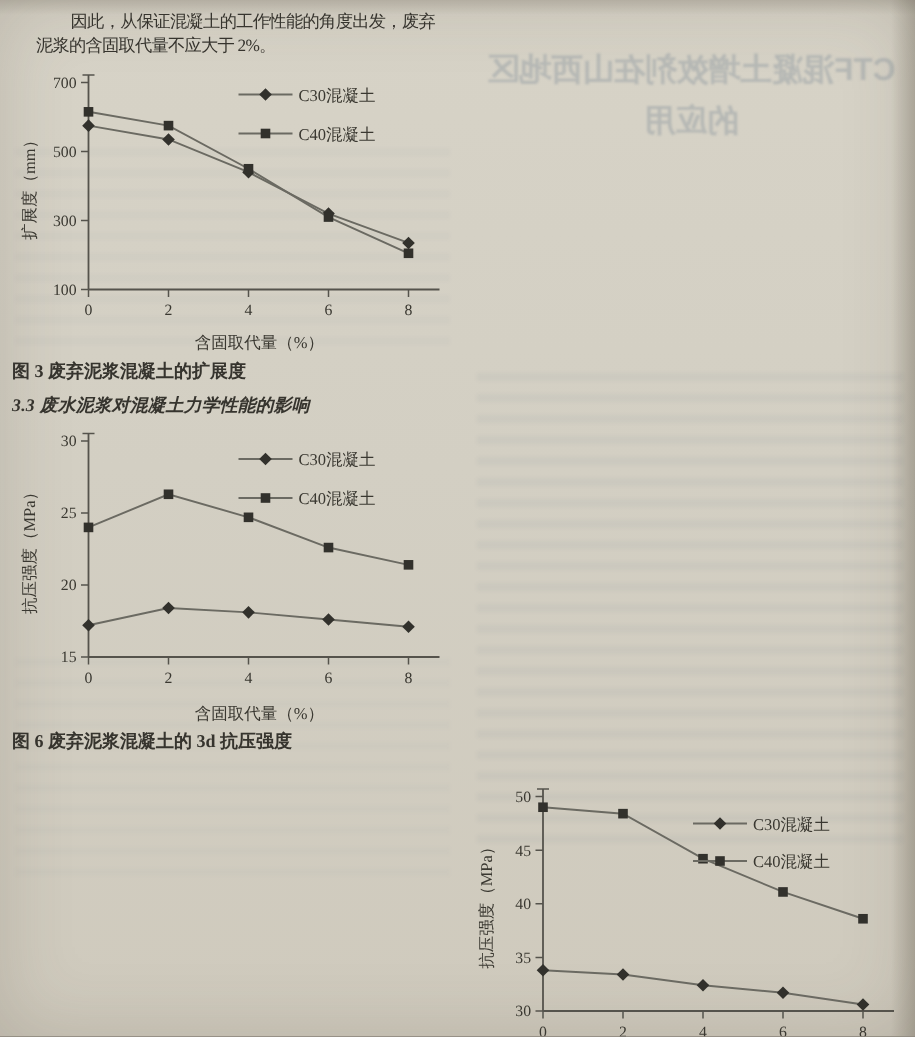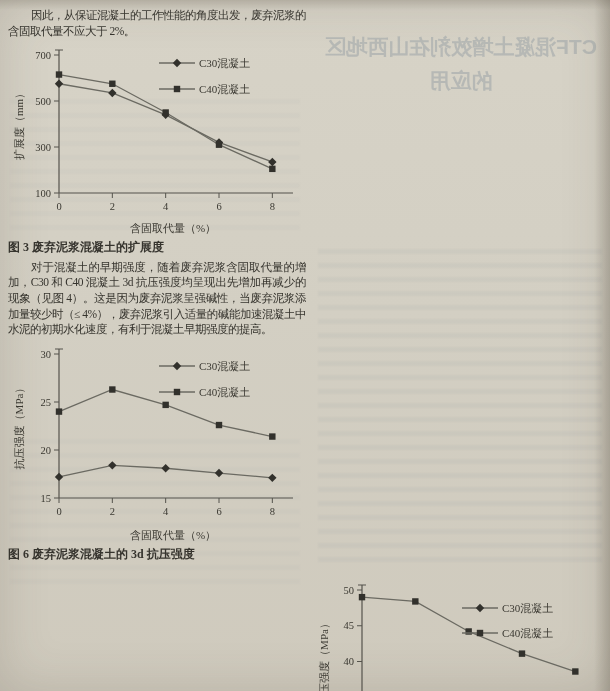--- a/index.html
+++ b/index.html
@@ -18,21 +18,21 @@
   .page::before{
     content:'';position:absolute;left:0;top:0;width:100%;height:10px;
     background:linear-gradient(180deg,rgba(78,70,55,.18),rgba(0,0,0,0));
     pointer-events:none;z-index:5;
   }
   .col{position:absolute;top:0;font-size:11.5px;line-height:15.6px;letter-spacing:-0.5px;text-align:justify;}
   .col-left{left:8px;width:298px;}
   .col-right{left:316px;width:288px;}
   p{margin:0;}
   .indent{text-indent:2em;}
-  .para{margin:2px 0;}
+  .para{margin:2px 16px;}
   .fig{margin:4px 0 2px 0;text-align:center;}
   .figcap{font-weight:bold;font-size:12px;letter-spacing:0;text-align:left;margin:1px 0 4px 0;}
   .sec-kai{font-style:italic;font-weight:bold;font-size:11.8px;margin:7px 0 4px 0;letter-spacing:0.2px;}
   svg{display:block;margin:0 auto;}
   svg text{font-family:"Liberation Serif","DejaVu Serif",serif;letter-spacing:0;}
   
   .bleed{
     position:absolute;z-index:0;pointer-events:none;
     transform:scaleX(-1);color:rgba(110,126,142,.30);
     font-family:"Liberation Sans","DejaVu Sans",sans-serif;font-weight:bold;
@@ -103,22 +103,22 @@
           <line x1="148" y1="20" x2="184" y2="20" stroke="#6b6a62" stroke-width="1.3"></line>
           <path d="M166 15.8 L170.2 20 L166 24.2 L161.8 20 Z" fill="#32312c"></path>
           <text x="188" y="24" font-size="11" fill="#3a3831">C30混凝土</text>
           <line x1="148" y1="46" x2="184" y2="46" stroke="#6b6a62" stroke-width="1.3"></line>
           <rect x="162.8" y="42.8" width="6.4" height="6.4" fill="#32312c"></rect>
           <text x="188" y="50" font-size="11" fill="#3a3831">C40混凝土</text>
         </svg>
       <div class="figcap">图 3 废弃泥浆混凝土的扩展度</div>
     </div>
 
-
-    <p class="indent para">对于混凝土的早期强度，随着废弃泥浆含固取代量的增加，C30 和 C40 混凝土 3d 抗压强度均呈现出先增加再减少的现象（见图 4）。这是因为废弃泥浆呈强碱性，当废弃泥浆添加量较少时（≤ 4%），废弃泥浆引入适量的碱能加速混凝土中水泥的初期水化速度，有利于混凝土早期强度的提高。</p>
+    <div class="sec-kai">3.3 废水泥浆对混凝土力学性能的影响</div>
+
 
     <div class="fig">
       <svg width="292" height="204" viewBox="0 0 292 204">
           <line x1="48" y1="7" x2="48" y2="156" stroke="#55534c" stroke-width="1.2"></line>
           <line x1="44" y1="7" x2="52" y2="7" stroke="#55534c" stroke-width="1"></line>
           <line x1="48" y1="156" x2="282" y2="156" stroke="#55534c" stroke-width="1.2"></line>
           <line x1="43" y1="156" x2="48" y2="156" stroke="#55534c" stroke-width="1"></line>
           <text x="40" y="159.6" text-anchor="end" font-size="10.5" fill="#3a3831">15</text>
           <line x1="43" y1="108" x2="48" y2="108" stroke="#55534c" stroke-width="1"></line>
           <text x="40" y="111.6" text-anchor="end" font-size="10.5" fill="#3a3831">20</text>

